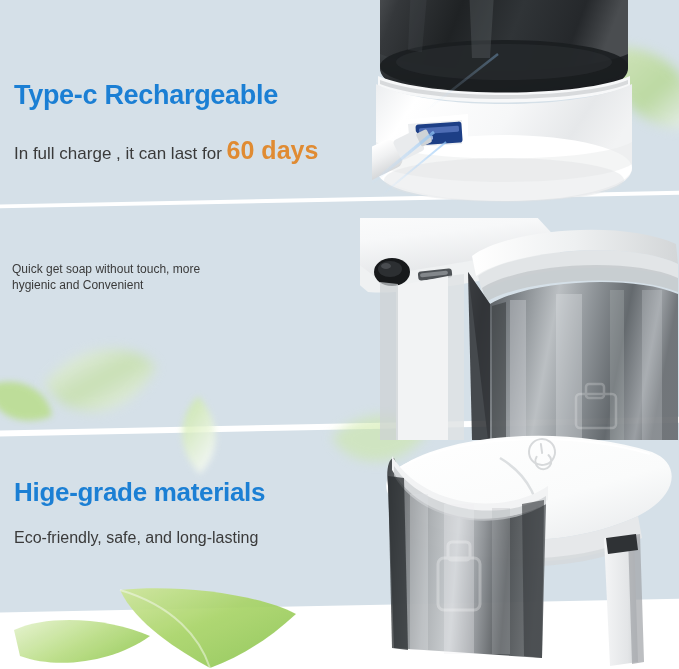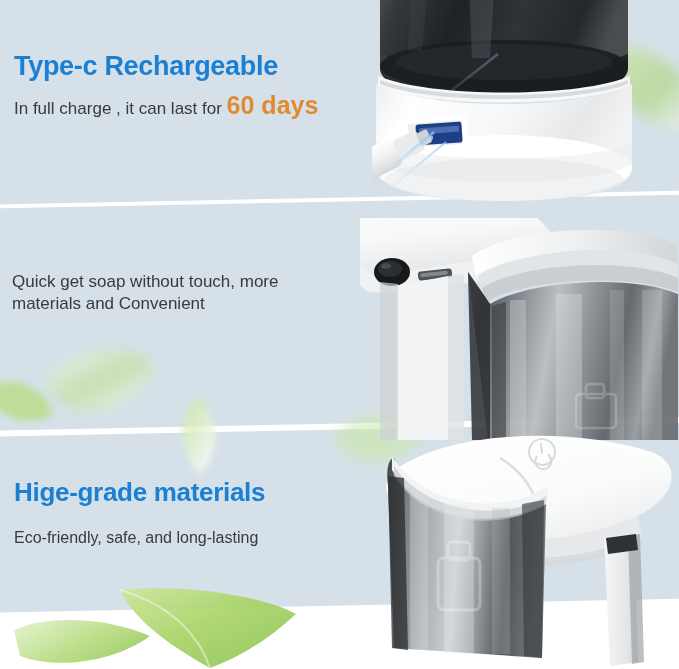--- a/index.html
+++ b/index.html
@@ -33,26 +33,26 @@
   .head{
     color:#1b7fd4; font-weight:bold; letter-spacing:-.3px;
     line-height:1.06; white-space:nowrap;
   }
   .sub{
     color:#3a3a3a; line-height:1.3; white-space:nowrap;
   }
   .sub .hl{ color:#e08b32; font-weight:bold; font-size:25px; }
 
   #sec1 { left:14px; top:52px; }
-  #sec1 .head{ font-size:27px; }
-  #sec1 .sub { font-size:17px; margin-top:8px; }
+  #sec1 .head{ font-size:27px;margin-top:29px; }
+  #sec1 .sub { font-size:17px; margin-top:24px; }
 
   #sec2 { left:12px; top:262px; }
   #sec2 .head{ font-size:26px; }
-  #sec2 .sub { font-size:17px; margin-top:9px; white-space:normal; width:330px; }
+  #sec2 .sub { font-size:12px; white-space:normal; width:330px; }
 
   #sec3 { left:14px; top:479px; }
   #sec3 .head{ font-size:26px; }
   #sec3 .sub { font-size:16px; margin-top:21px; }
 
   
   .product{ position:absolute; z-index:9; }
   .product svg{ display:block; }
   #prod1{ left:372px; top:-8px;  }
   #prod2{ left:360px; top:218px; }
@@ -348,21 +348,21 @@
   <div class="txt" id="sec1">
     <div class="head">Type-c Rechargeable</div>
     <div class="sub">
       <span>In full charge , it can last for </span><span class="hl">60 days</span>
     </div>
   </div>
 
   <div class="txt" id="sec2">
     <div class="sub">
       <div>Quick get soap without touch, more</div>
-      <div>materials and Convenient</div>
+      <div>hygienic and Convenient</div>
     </div>
   </div>
 
   <div class="txt" id="sec3">
     <div class="head">Hige-grade materials</div>
     <div class="sub">Eco-friendly, safe, and long-lasting</div>
   </div>
 
 </div>
 

